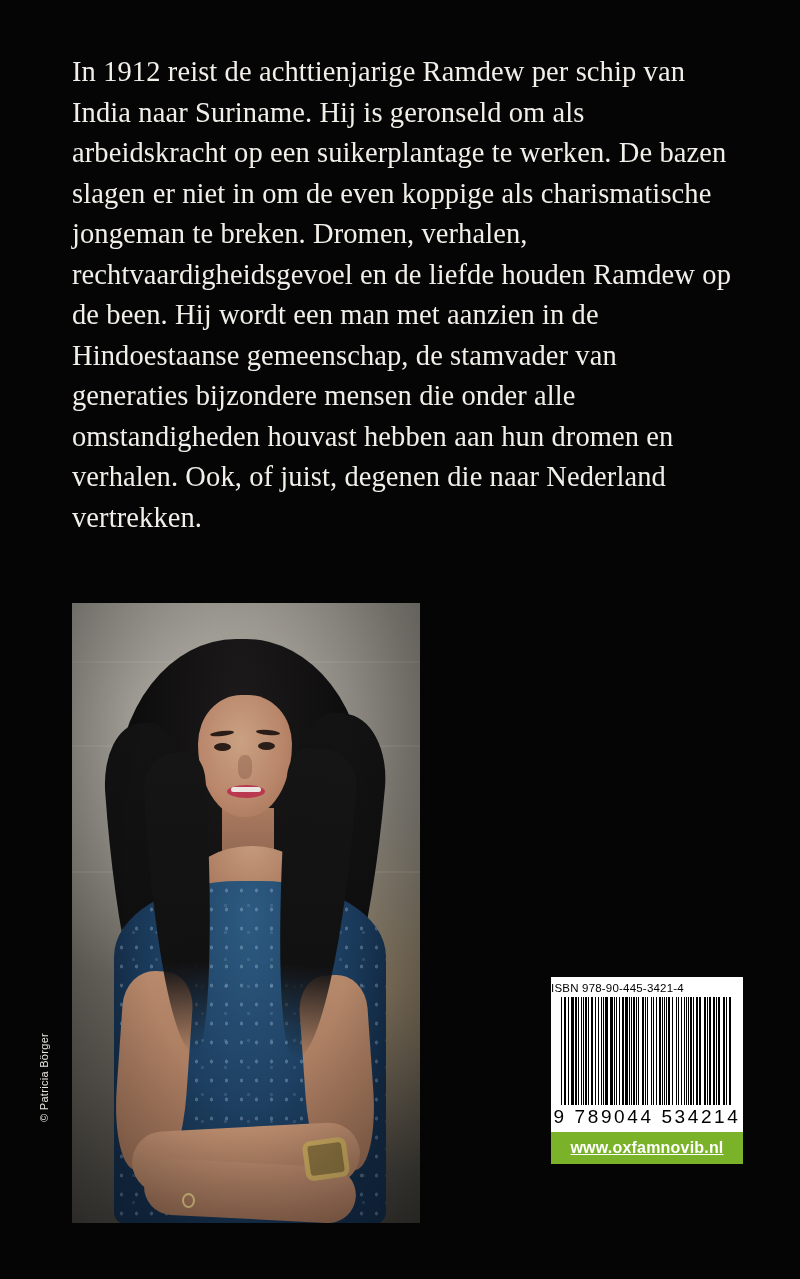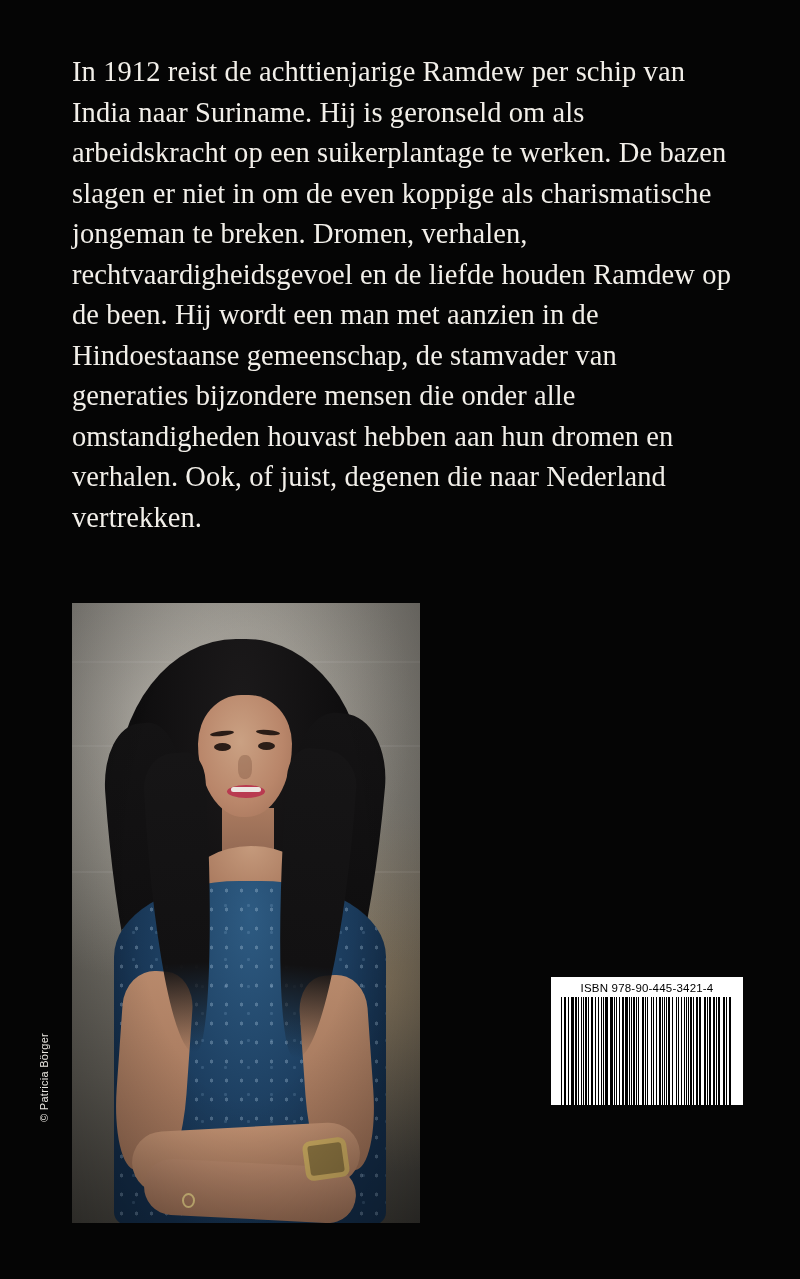--- a/index.html
+++ b/index.html
@@ -276,21 +276,20 @@
   .isbn-block {
     position: absolute;
     left: 551px;
     top: 977px;
     width: 192px;
     background: #ffffff;
     padding: 0;
     box-sizing: border-box;
   }
   .isbn-line {
-    text-align: center;
     font-family: "Liberation Sans", sans-serif;
     font-size: 11.5px;
     color: #000;
     padding: 5px 0 3px 0;
     letter-spacing: 0.2px;
   }
   .barcode {
     height: 108px;
     margin: 0 10px;
     display: flex;
@@ -487,15 +486,17 @@
         <span style="width: 1px; background: rgb(255, 255, 255);"></span>
         <span style="width: 2px; background: rgb(0, 0, 0);"></span>
         <span style="width: 3px; background: rgb(255, 255, 255);"></span>
         <span style="width: 2px; background: rgb(0, 0, 0);"></span>
         <span style="width: 1px; background: rgb(255, 255, 255);"></span>
         <span style="width: 1px; background: rgb(0, 0, 0);"></span>
         <span style="width: 2px; background: rgb(255, 255, 255);"></span>
         <span style="width: 2px; background: rgb(0, 0, 0);"></span>
         <span style="width: 2px; background: rgb(255, 255, 255);"></span>
       </div>
+    <div class="barcode-digits">9 789044 534214</div>
+    <a class="url-bar url-green" href="#">www.oxfamnovib.nl</a>
   </div>
 
 </div>
 
 </body></html>

